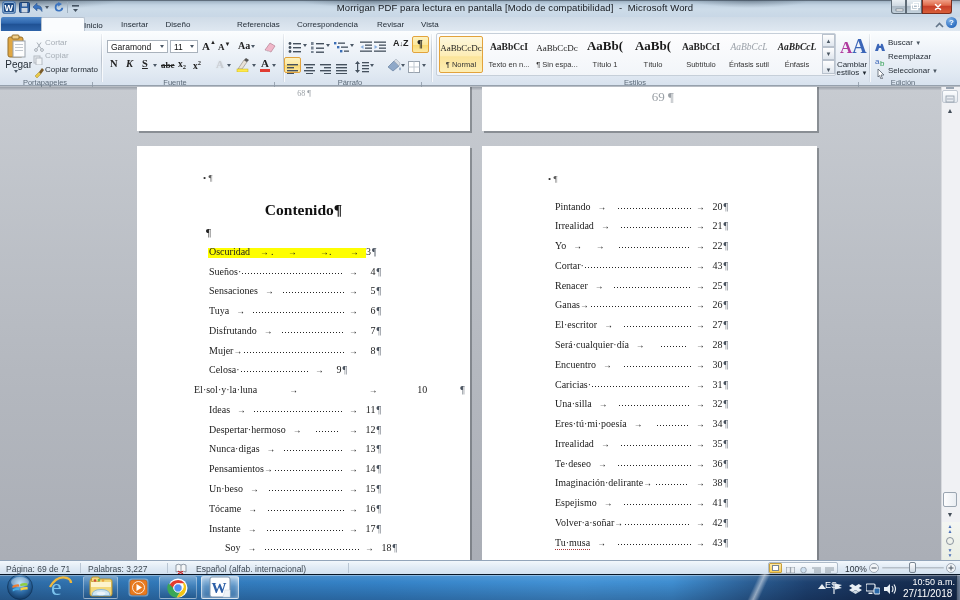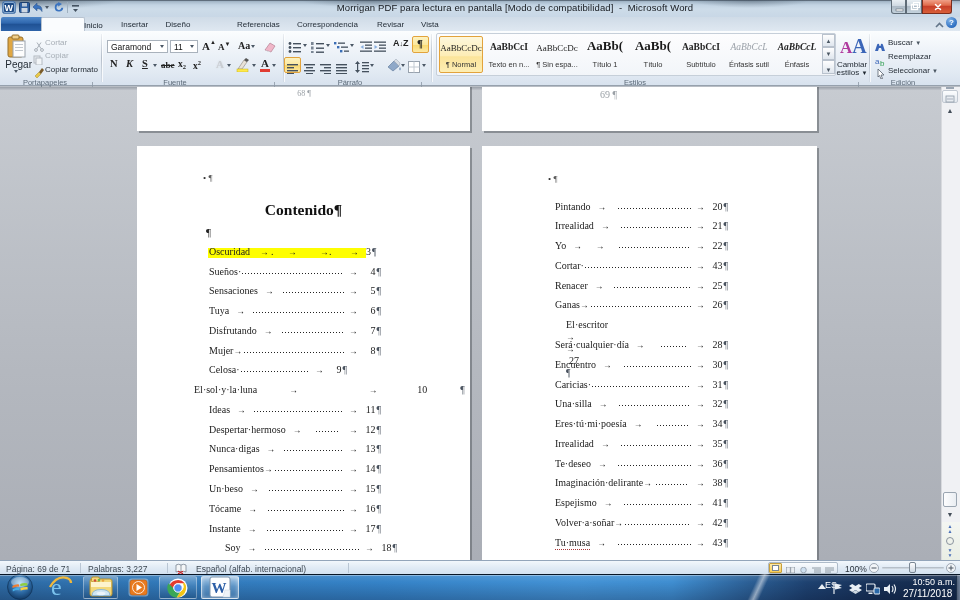--- a/index.html
+++ b/index.html
@@ -357,21 +357,21 @@
           <path d="M2 0 L8 6 L5 6 L6.5 9.5 L5 10 L3.5 6.5 L2 8 Z" fill="#fff" stroke="#55606c" stroke-width="0.8"></path>
         </svg></div>
     <div class="abs" style="left:888px;top:35px;font-size:8px;color:#1f2730;">Seleccionar <span style="font-size:6px;color:#4a5662;">▼</span></div>
   </div>
   <div id="docarea" class="abs">
     <div class="abs" style="left:0;top:0;width:960px;height:3px;background:linear-gradient(180deg,#9aa0a8,#c0c4cb);"></div>
 
     <div class="page" style="left:137px;top:-10px;width:333px;height:54px;"></div>
     <div class="page" style="left:482px;top:-10px;width:335px;height:54px;"></div>
     <div class="serif abs" style="left:280px;top:2px;width:48px;font-size:8px;color:#9aa0a6;text-align:center;">68 ¶</div>
-    <div class="serif abs" style="left:600px;top:2px;width:48px;font-size:10px;color:#9aa0a6;text-align:left;">69 ¶</div>
+    <div class="serif abs" style="left:626px;top:2px;width:48px;font-size:13px;color:#9aa0a6;text-align:right;">69 ¶</div>
 
     <div class="page" id="pageL" style="left:137px;top:59px;width:333px;height:440px;"></div>
     <div class="page" id="pageR" style="left:482px;top:59px;width:335px;height:440px;"></div>
 
     <div class="serif abs" style="left:203px;top:86px;font-size:9px;color:#333;">•&nbsp;<span style="color:#555;">¶</span></div>
     <div class="serif abs" style="left:137px;top:114px;width:333px;text-align:center;font-size:15.5px;font-weight:bold;color:#111;">Contenido¶</div>
     <div class="serif abs" style="left:206px;top:139px;font-size:11px;color:#222;">¶</div>
     <div class="abs" style="left:208px;top:161px;width:158px;height:10px;background:#fefe01;"></div>
     <div class="row" style="left:209px;top:159px;width:168px;">
       <span class="tab8" style="position:absolute;left:44px;">→</span>
@@ -545,21 +545,21 @@
         <span class="pi">¶</span>
       </div>
     <div class="row" style="left:555px;top:212px;width:173px;">
         <span class="it">Ganas</span>
         <span class="tab8 tight">→</span>
         <span class="ld" style="margin-left:2px;"></span>
         <span class="ar">→</span>
         <span class="num">26</span>
         <span class="pi">¶</span>
       </div>
-    <div class="row" style="left:555px;top:232px;width:173px;flex-direction:column;">
+    <div class="row" style="left:555px;top:232px;width:173px;">
         <span class="it">El·escritor</span>
         <span class="tab8">→</span>
         <span class="ld" style="margin-left:11px;"></span>
         <span class="ar">→</span>
         <span class="num">27</span>
         <span class="pi">¶</span>
       </div>
     <div class="row" style="left:555px;top:252px;width:173px;">
         <span class="it">Será·cualquier·día</span>
         <span class="tab8">→</span>

